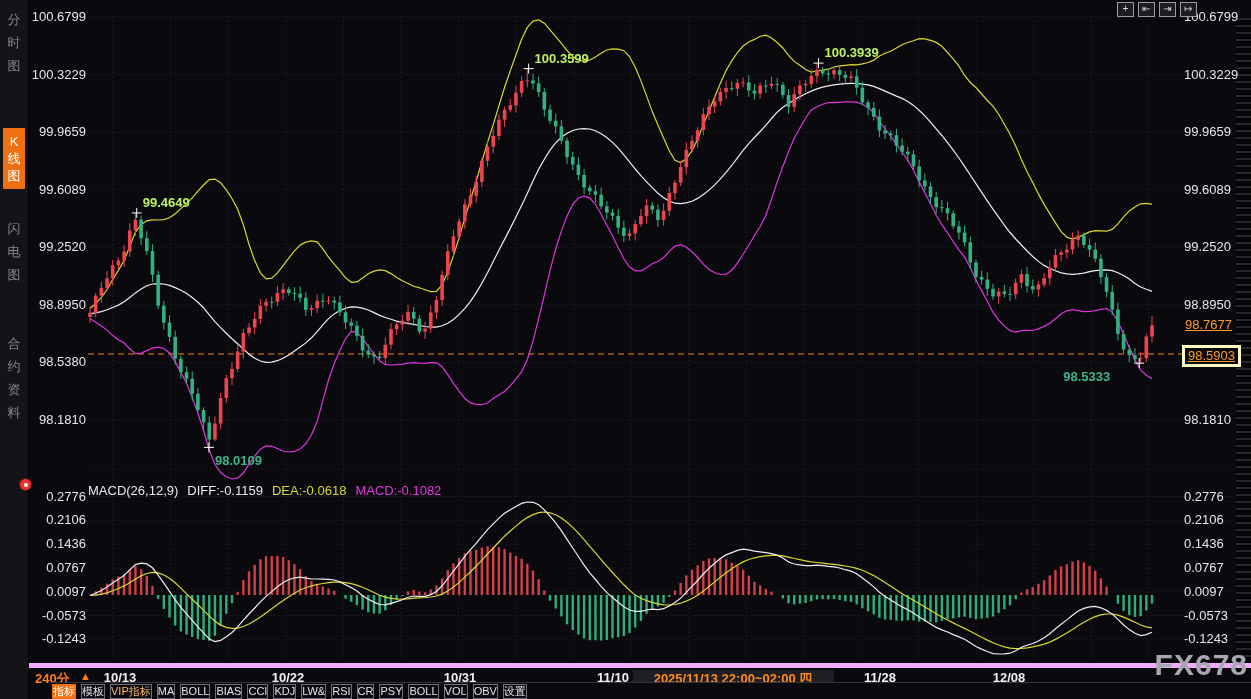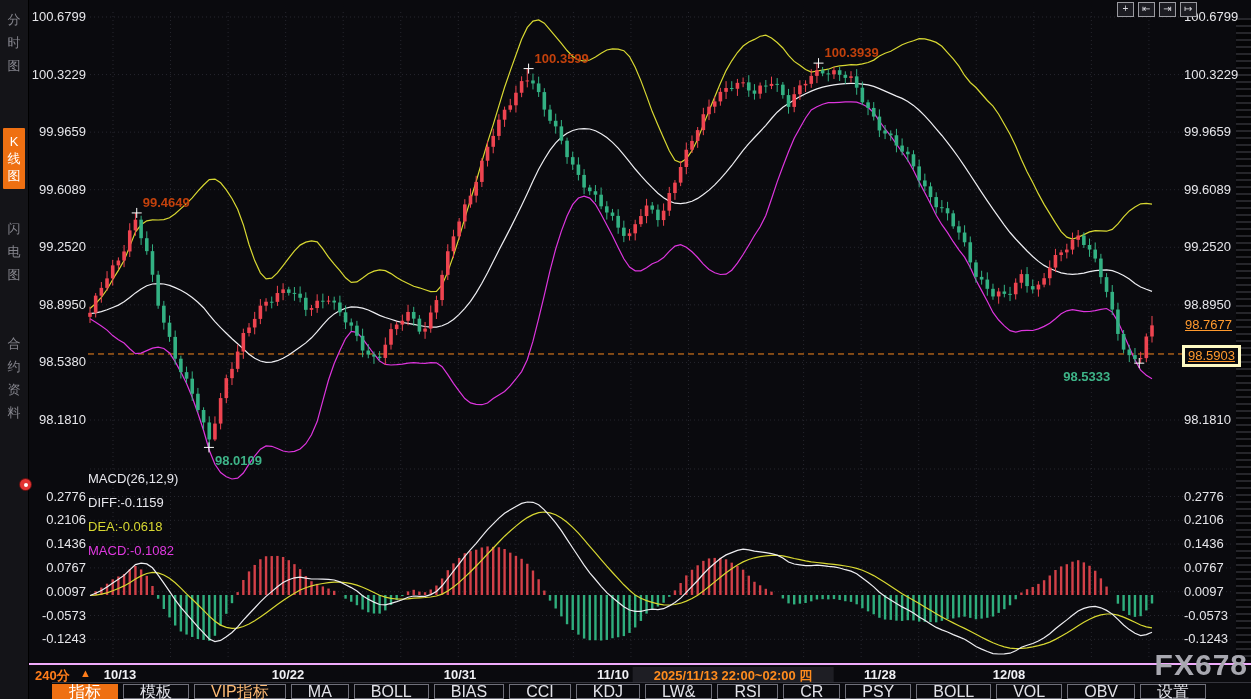--- a/index.html
+++ b/index.html
@@ -35,45 +35,45 @@
   
   .axis-lbl{position:absolute;font-size:13px;color:#e6e6ea;z-index:4;line-height:16px;}
   .axis-left{left:30px;width:56px;text-align:right;}
   .axis-right{left:1184px;width:56px;text-align:left;}
   
   .badge{position:absolute;left:1182px;z-index:5;font-size:13px;color:#ff9a2e;
          background:#0a0a0e;padding:0 3px;line-height:16px;text-decoration:underline;}
   .badge.boxed{border:3px solid #fef9c3;}
   
   .ann{position:absolute;z-index:4;font-size:13px;font-weight:bold;white-space:nowrap;}
-  .ann.high{color:#c2410c;}
+  .ann.high{color:#bef264;}
   .ann.low{color:#3eb488;}
   
-  .macd-header{position:absolute;left:88px;top:471px;z-index:4;font-size:13px;display:flex;
-               gap:9px;white-space:nowrap;flex-direction:column;}
+  .macd-header{position:absolute;left:88px;top:483px;z-index:4;font-size:13px;display:flex;
+               gap:9px;white-space:nowrap;}
   .m-title,.m-diff{color:#e8e8ee;}
   .m-dea{color:#d8d832;}
   .m-macd{color:#e039e0;}
   .alert-dot{position:absolute;left:20px;top:479px;width:11px;height:11px;z-index:7;
              background:#e23333;border-radius:50%;box-shadow:0 0 0 1px #6e1212;cursor:pointer;}
   .alert-dot::after{content:"";position:absolute;left:3.5px;top:3.5px;width:4px;height:4px;
              background:#fff;border-radius:50%;}
   
   .xaxis-row{position:absolute;left:0;top:663px;width:1251px;height:19px;background:#0a0a0e;
-             border-top:2px solid #f0abfc;z-index:5;}
+             border-top:5px solid #f0abfc;z-index:5;}
   .period-badge{position:absolute;left:35px;top:2px;color:#ff7d1a;font-weight:bold;
                 font-size:13px;cursor:pointer;}
   .period-arrow{position:absolute;left:80px;top:2px;color:#ff7d1a;font-size:11px;cursor:pointer;}
   .x-lbl{position:absolute;top:2px;transform:translateX(-50%);font-size:13px;font-weight:bold;
          color:#f0f0f4;white-space:nowrap;}
   .x-lbl.hl{color:#ff8c1e;background:#1e1e24;padding:0 21px;}
   
   .toolbar{position:absolute;left:52px;top:682px;width:1199px;height:17px;background:#0a0a0e;
            border-top:1px solid #34343c;display:flex;gap:5px;align-items:center;z-index:5;}
-  .tb-item{font-size:16px;line-height:13px;padding:0 16px;border:1px solid #70707a;
+  .tb-item{font-size:11px;line-height:13px;padding:0 0;border:1px solid #70707a;
            color:#e2e2e8;background:#0a0a0e;cursor:pointer;white-space:nowrap;}
   .tb-item.active{background:#ef7012;border-color:#ef7012;color:#fff;}
   .tb-item.vip{color:#fdba74;}
   
   .watermark{position:absolute;right:3px;top:648px;z-index:6;font-size:30px;font-weight:bold;
              color:#a8a8b0;letter-spacing:1px;margin-left:20px;}
   .right-strip{position:absolute;left:1236px;top:18px;width:15px;height:642px;background:#050507;
              background-image:repeating-linear-gradient(180deg,#26262b 0 2px,transparent 2px 7px);
              z-index:2;}
 </style>

